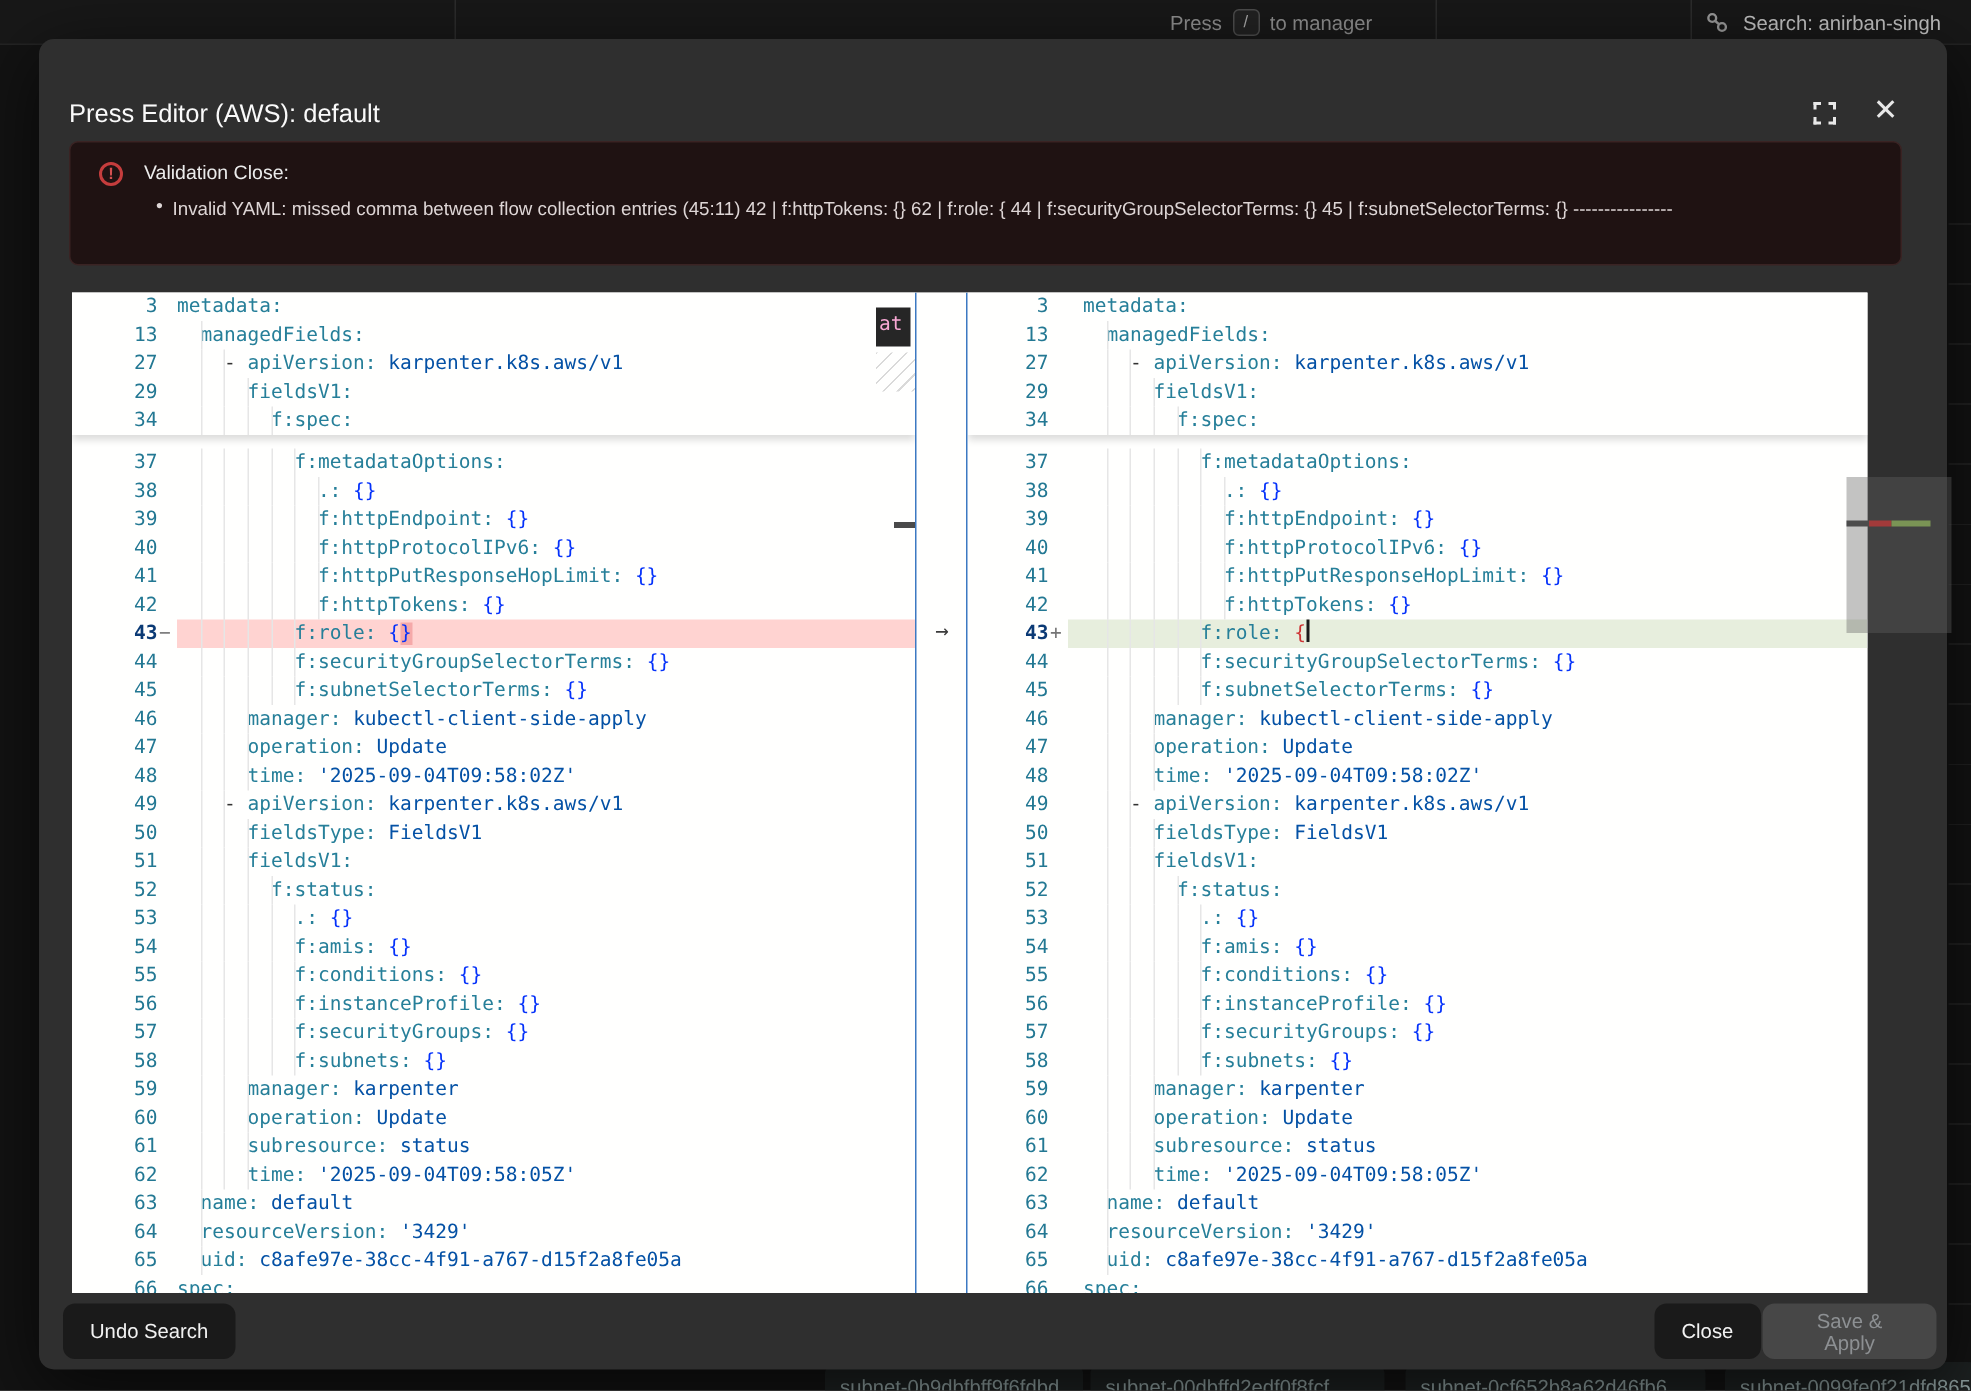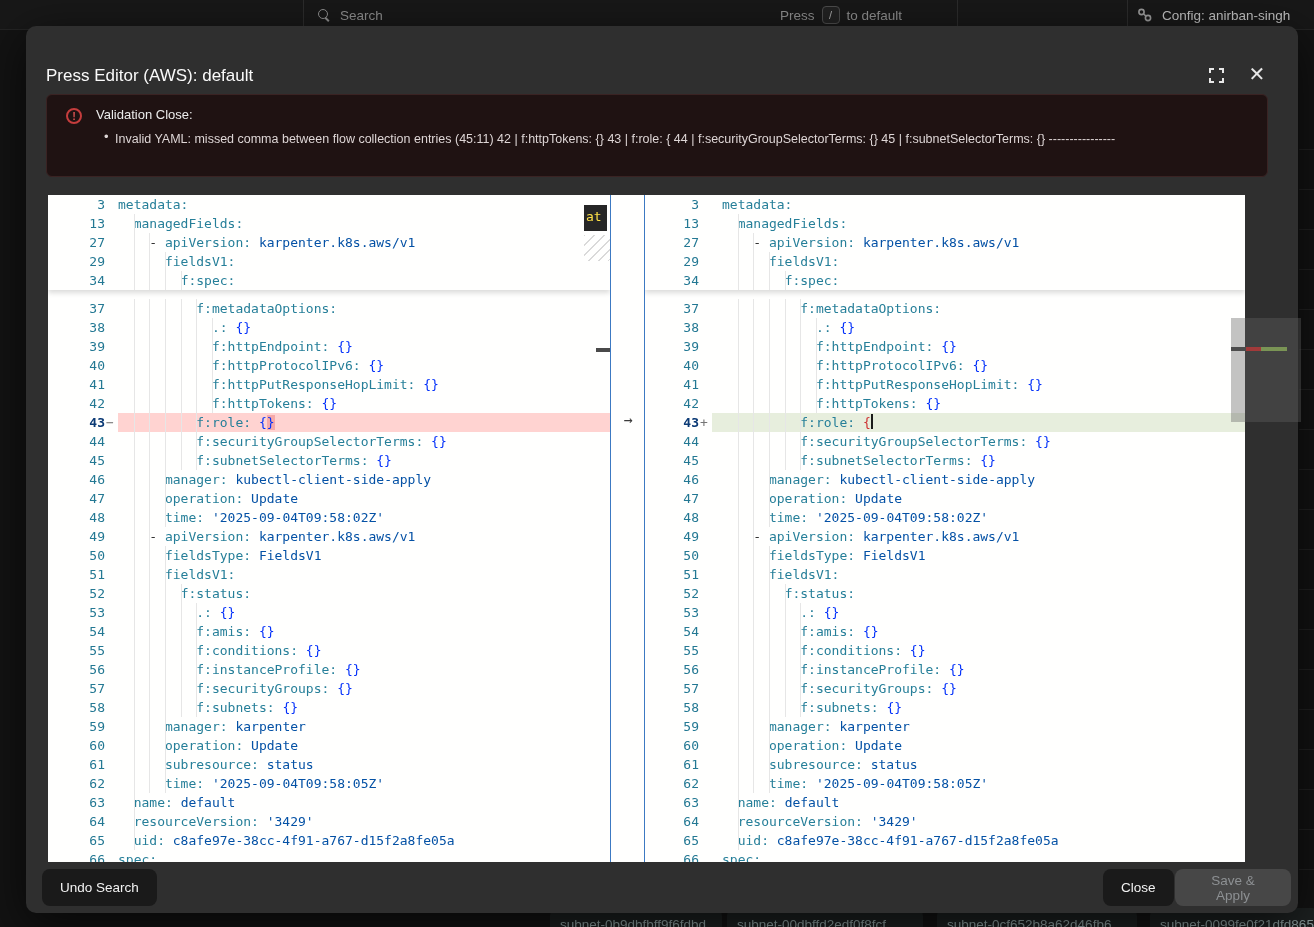--- a/index.html
+++ b/index.html
@@ -81,21 +81,21 @@
   .chdel { background:#f5a9a9; }
   .caret { display:inline-block; width:2px; height:15px; background:#1b1b1b; vertical-align:-2px; }
 
   .sash { position:absolute; left:562px; top:0; width:35px; height:667px; background:#fffffe;
           border-left:1px solid #3c79c2; border-right:1px solid #3c79c2; z-index:4; }
   .revert-arrow { position:absolute; left:6px; top:216px; width:22px; height:18px; color:#3b3b3b;
                   font-size:15px; line-height:18px; text-align:center; cursor:pointer;
                   font-family:"DejaVu Sans Mono",monospace; }
   .ruler-left-mark { position:absolute; left:548px; top:153px; width:14px; height:4px; background:#4a4a4a; z-index:5; }
   .artifact-box { position:absolute; left:536px; top:10px; width:23px; height:26px; background:#262626;
-                  color:#fde047; font-size:13px; line-height:24px; padding-left:2px; overflow:hidden; z-index:6;
+                  color:#f9a8d4; font-size:13px; line-height:24px; padding-left:2px; overflow:hidden; z-index:6;
                   font-family:"DejaVu Sans Mono",monospace; }
   .artifact-hatch { position:absolute; left:536px; top:40px; width:26px; height:26px; z-index:6; opacity:.55;
                     background:repeating-linear-gradient(135deg,#bbb 0 1px, transparent 1px 7px); }
 
   .scroll-slider { position:absolute; left:1205px; top:292px; width:70px; height:104px;
                    background:rgba(98,98,98,.38); z-index:7; }
   .diff-marks { position:absolute; left:1205px; top:321px; height:4px; z-index:8; display:flex; }
   .diff-marks i { display:block; height:4px; }
   .dm-gray  { width:15px; background:#4c4c4c; }
   .dm-red   { width:15px; background:#a23a3a; }
@@ -111,36 +111,32 @@
 </style>
 </head>
 <body>
 
 <div class="screen">
 
   <div class="topbar">
     <div class="vsep" style="left:303px"></div>
     <div class="vsep" style="left:957px"></div>
     <div class="vsep" style="left:1127px"></div>
-    <div class="search-wrap">
-      <span class="mag"></span>
-      <input class="search-input" placeholder="Search" style="">
-    </div>
     <div class="press-hint">
       <span>Press</span>
       <span class="key-badge">/</span>
-      <span>to default</span>
+      <span>to manager</span>
     </div>
     <div class="cluster">
       <svg width="17" height="16" viewBox="0 0 16 16">
         <circle cx="5" cy="5" r="2.6" fill="none" stroke="#9a9a9a" stroke-width="1.6"></circle>
         <circle cx="11.5" cy="11" r="2.6" fill="none" stroke="#9a9a9a" stroke-width="1.6"></circle>
         <path d="M7 7 L9.6 9.2" stroke="#9a9a9a" stroke-width="1.6"></path>
       </svg>
-      <span>Config: anirban-singh</span>
+      <span>Search: anirban-singh</span>
     </div>
   </div>
   <div class="bg-right-rows"></div>
   <div id="chips">
       <div class="chip chip1">subnet-0b9dbfbff9f6fdbd</div>
       <div class="chip chip2">subnet-00dbffd2edf0f8fcf</div>
       <div class="chip chip3">subnet-0cf652b8a62d46fb6</div>
       <div class="chip chip4">subnet-0099fe0f21dfd8653</div>
     </div>
 
@@ -155,21 +151,21 @@
         </span>
     </div>
     <div class="icon-btn x-btn">
       <span>✕</span>
     </div>
 
     <div class="banner">
       <span class="err-ic">!</span>
       <div class="banner-title">Validation Close:</div>
       <span class="banner-bullet">•</span>
-      <div class="banner-line1">Invalid YAML: missed comma between flow collection entries (45:11) 42 | f:httpTokens: {} 43 | f:role: { 44 | f:securityGroupSelectorTerms: {} 45 | f:subnetSelectorTerms: {} ----------------</div>
+      <div class="banner-line1">Invalid YAML: missed comma between flow collection entries (45:11) 42 | f:httpTokens: {} 62 | f:role: { 44 | f:securityGroupSelectorTerms: {} 45 | f:subnetSelectorTerms: {} ----------------</div>
     </div>
 
     <div class="editor">
       <div class="pane pane-left" id="paneL">
         <div class="lines" id="linesL">
             <div class="row"><span class="num">37</span><span class="sign"></span><div class="code"><i class="gd" style="left:15.7px"></i><i class="gd" style="left:31.3px"></i><i class="gd" style="left:47.0px"></i><i class="gd" style="left:62.6px"></i><i class="gd" style="left:78.3px"></i>          <span class="tk-key">f:metadataOptions:</span></div></div>
             <div class="row"><span class="num">38</span><span class="sign"></span><div class="code"><i class="gd" style="left:15.7px"></i><i class="gd" style="left:31.3px"></i><i class="gd" style="left:47.0px"></i><i class="gd" style="left:62.6px"></i><i class="gd" style="left:78.3px"></i><i class="gd" style="left:93.9px"></i>            <span class="tk-key">.:</span> <span class="tk-brace">{}</span></div></div>
             <div class="row"><span class="num">39</span><span class="sign"></span><div class="code"><i class="gd" style="left:15.7px"></i><i class="gd" style="left:31.3px"></i><i class="gd" style="left:47.0px"></i><i class="gd" style="left:62.6px"></i><i class="gd" style="left:78.3px"></i><i class="gd" style="left:93.9px"></i>            <span class="tk-key">f:httpEndpoint:</span> <span class="tk-brace">{}</span></div></div>
             <div class="row"><span class="num">40</span><span class="sign"></span><div class="code"><i class="gd" style="left:15.7px"></i><i class="gd" style="left:31.3px"></i><i class="gd" style="left:47.0px"></i><i class="gd" style="left:62.6px"></i><i class="gd" style="left:78.3px"></i><i class="gd" style="left:93.9px"></i>            <span class="tk-key">f:httpProtocolIPv6:</span> <span class="tk-brace">{}</span></div></div>
             <div class="row"><span class="num">41</span><span class="sign"></span><div class="code"><i class="gd" style="left:15.7px"></i><i class="gd" style="left:31.3px"></i><i class="gd" style="left:47.0px"></i><i class="gd" style="left:62.6px"></i><i class="gd" style="left:78.3px"></i><i class="gd" style="left:93.9px"></i>            <span class="tk-key">f:httpPutResponseHopLimit:</span> <span class="tk-brace">{}</span></div></div>

